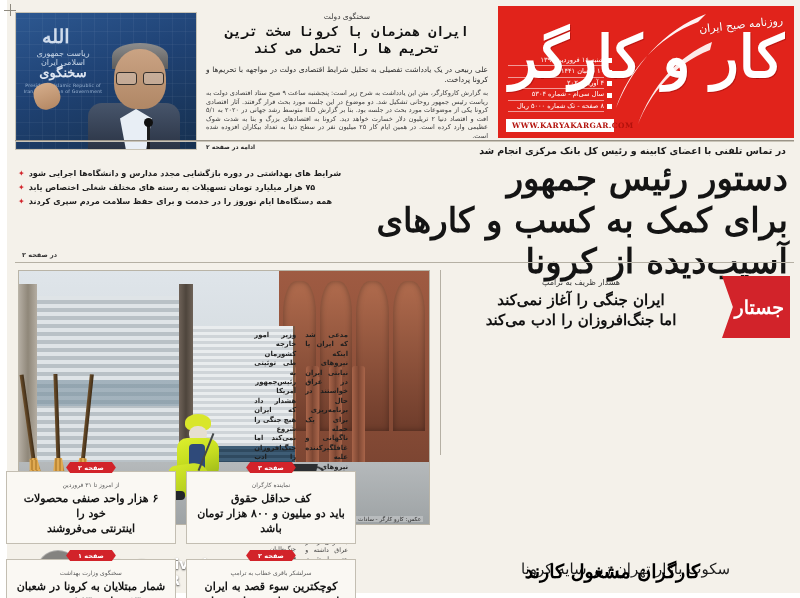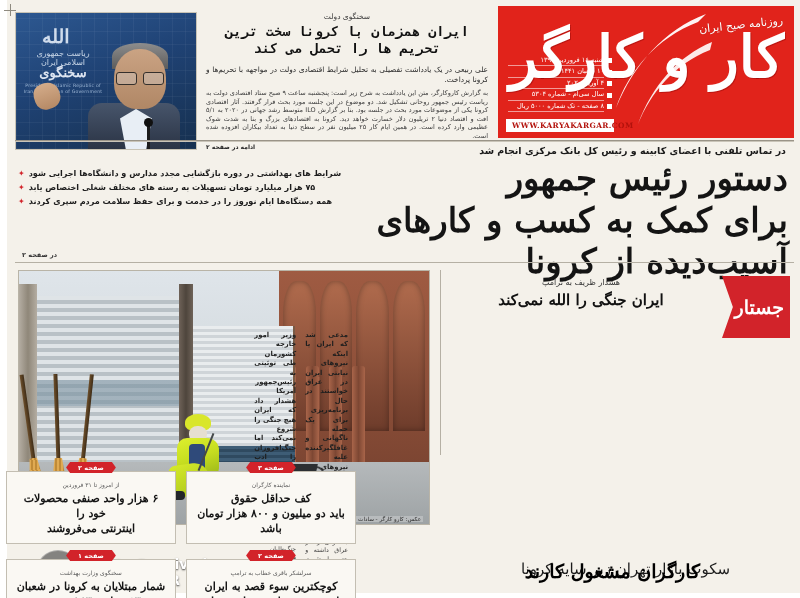--- a/index.html
+++ b/index.html
@@ -511,21 +511,22 @@
       <span>JAMARAN.IR</span>
     </div>
   </div>
 
   <div class="jostar-divider"></div>
   <div class="jostar-tab">
     <span>جستار</span>
   </div>
   <div class="jostar-kicker">هشدار ظریف به ترامپ</div>
   <div class="jostar-head">
-    <span>ایران جنگی را الله نمی‌کند</span><br>
+    <span>ایران جنگی را آغاز نمی‌کند</span><br>
+    <span>اما جنگ‌افروزان را ادب می‌کند</span>
   </div>
   <div class="jostar-cols">
     <div class="jc">
       <div class="jc-lead">مدعی شد که ایران یا اینکه نیروهای نیابتی ایران در عراق خواستند در حال برنامه‌ریزی برای یک حمله ناگهانی و غافلگیرکننده علیه نیروهای آمریکایی هستند.</div>
       <div class="jc-body">در حالی که نیروهای آمریکایی طی روزهای اخیر تحرکات نظامی مشکوکی را در عراق داشته و حتی با تقویت آشکار حاکمیت عراق اقدام به استقرار سامانه‌های دفاع موشکی پاتریوت در پایگاه عین‌الاسد کرده‌اند، دولت ترامپ تلاش بیش در حساب کاربری رسمی خود در توئیتر بدون ارائه هیچ‌گونه شواهد و مدارکی مدعی شد در اسناد اطلاعات و بررسی‌ها، ایران با نیروهای نیابتی‌اش در حال برنامه‌ریزی برای یک حمله غافلگیرکننده علیه نیروها و یا دارایی‌های [اماکن و تاسیسات] آمریکا در عراق هستند. وی در ادامه تهدید کرد: «اگر چنین اتفاقی رخ دهد، ایران در عمل بهای بسیار سنگینی خواهد پرداخت.»</div>
     </div>
     <div class="jc">
       <div class="jc-lead">وزیر امور خارجه کشورمان طی توئیتی به رئیس‌جمهور آمریکا هشدار داد که ایران هیچ جنگی را شروع نمی‌کند اما جنگ‌افروزان را ادب خواهد کرد.</div>
       <div class="jc-body">به گزارش کاروکارگر، محمد جواد ظریف در صفحه توئیتر خود نوشت: «آقای ترامپ یک بار دیگر به‌وسیله جنگ‌طلبان همیشگی گمراه نشود؛ ایران دوستانی دارد اما هیچ‌چیز میلیون‌ها نیروی نیابتی ندارد.» ظریف در ادامه خاطرنشان کرد: «در مجادلات ایالات متحده که با بهانه‌گیری دروغ می‌گوید فریبکاری می‌کند و اتهام می‌کشد؛ ایران فقط برای دفاع از خودش دست به اقدام می‌زند. آن هم آشکار. ایران هیچ جنگی را شروع نمی‌کند ولی جنگ‌افروزان را ادب خواهد کرد.» شایان ذکر است دونالد ترامپ روز چهارشنبه در پیامی توئیتری</div>
     </div>

